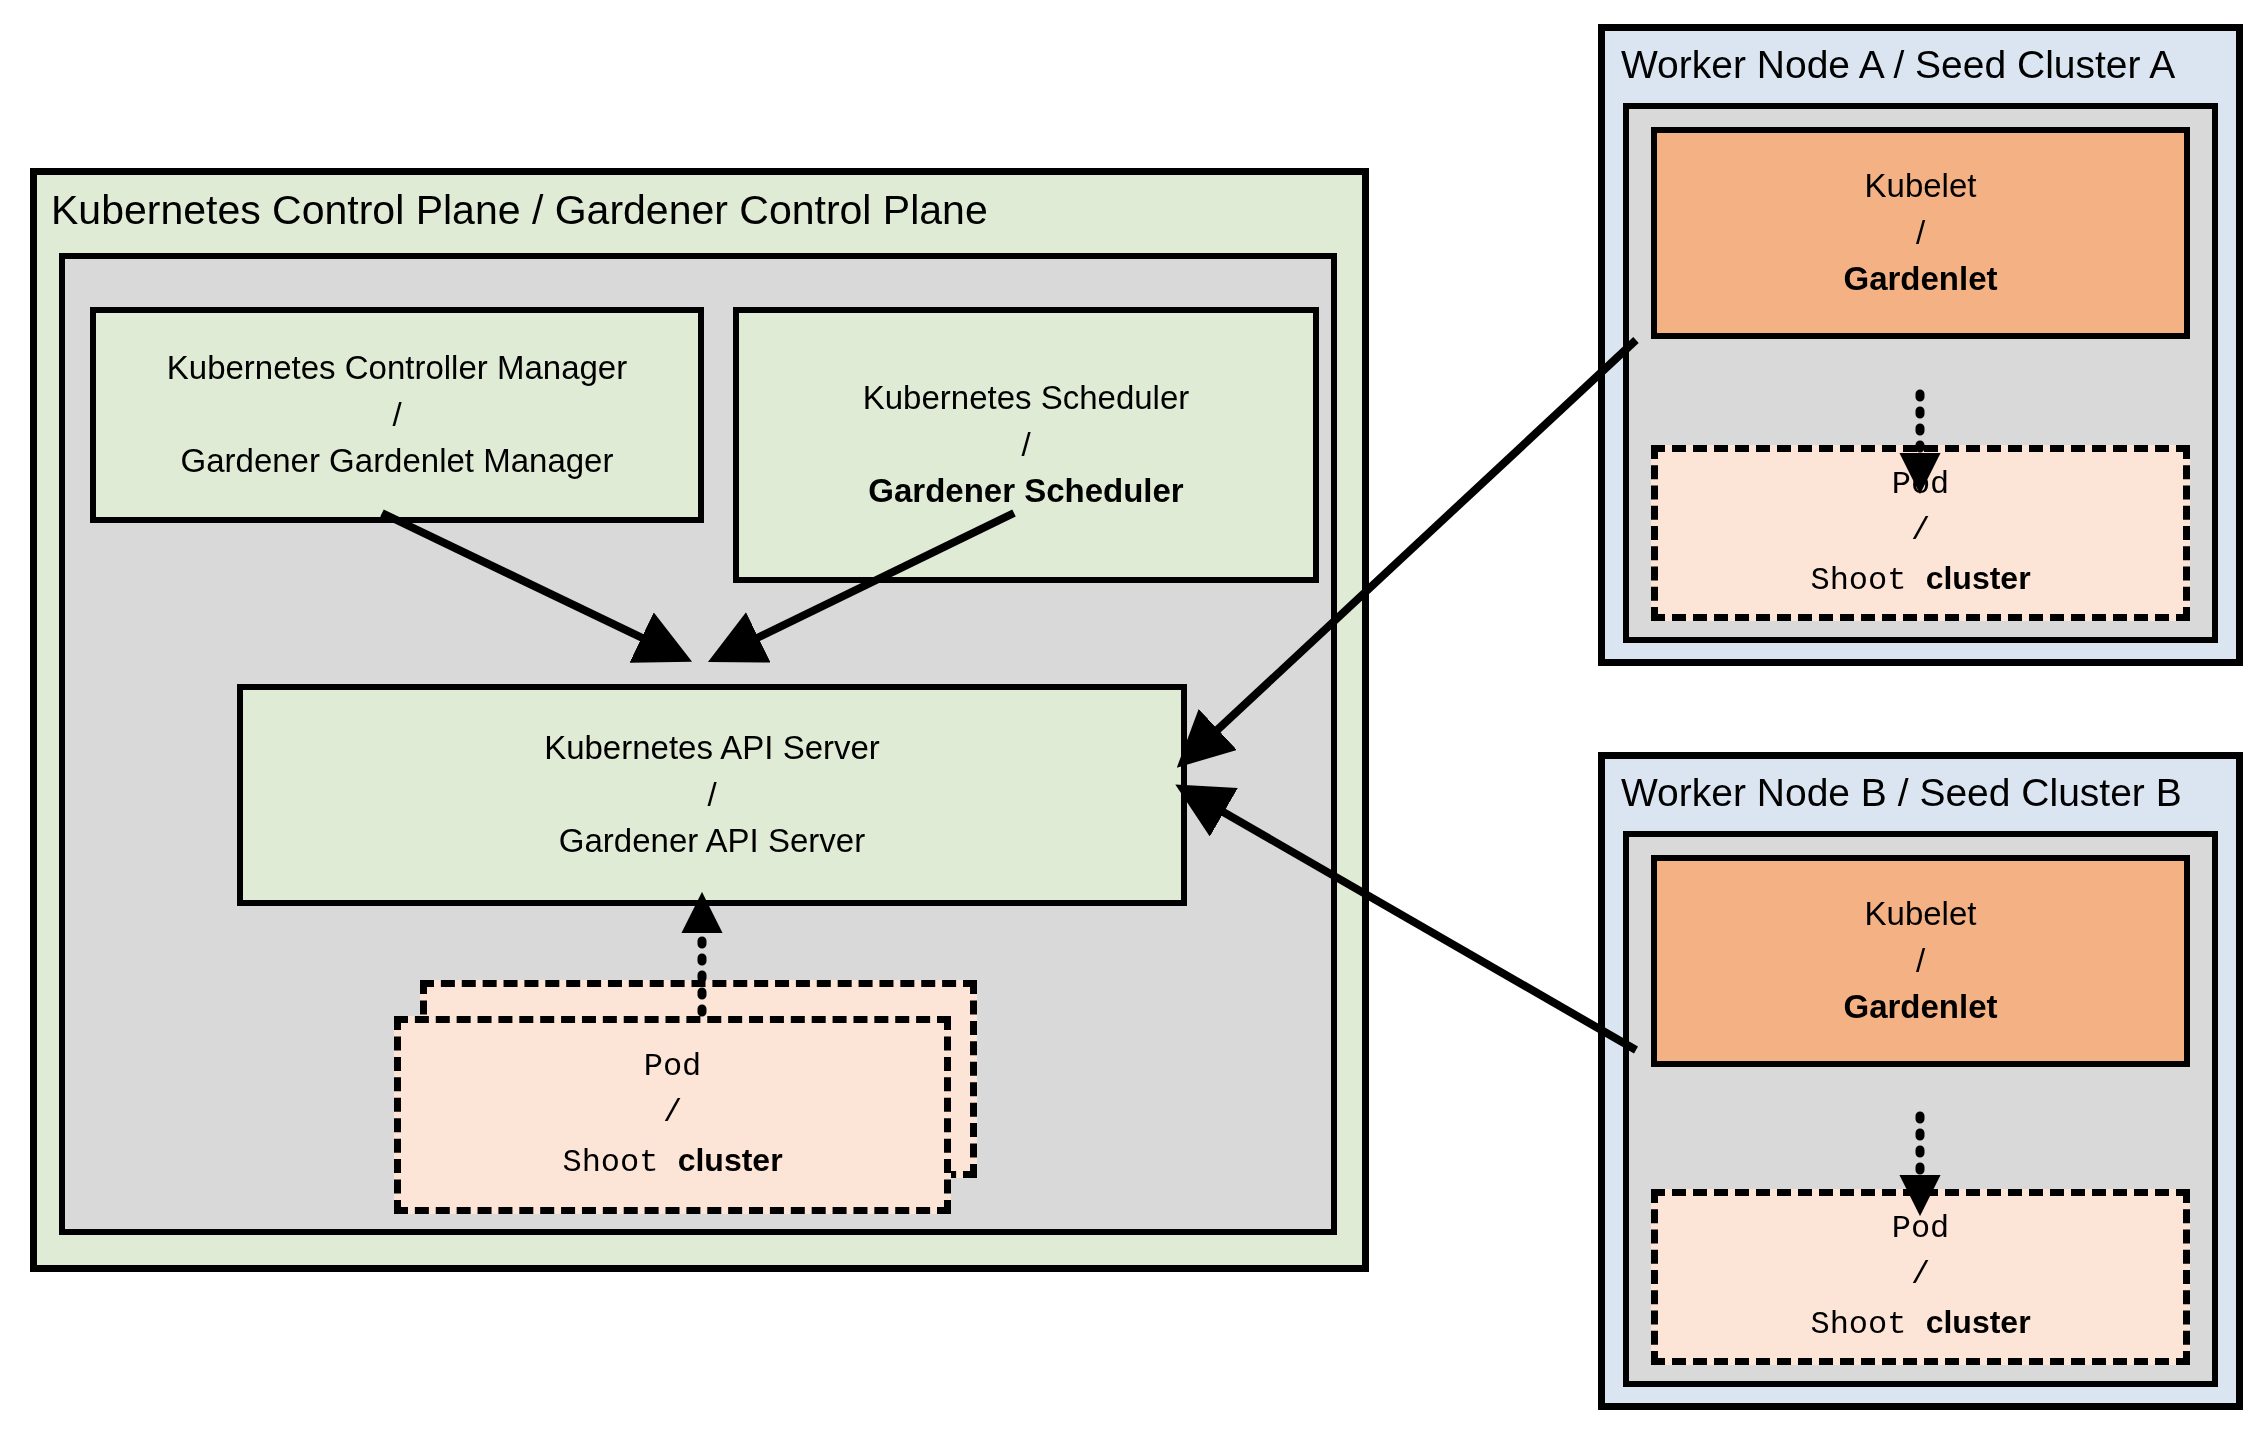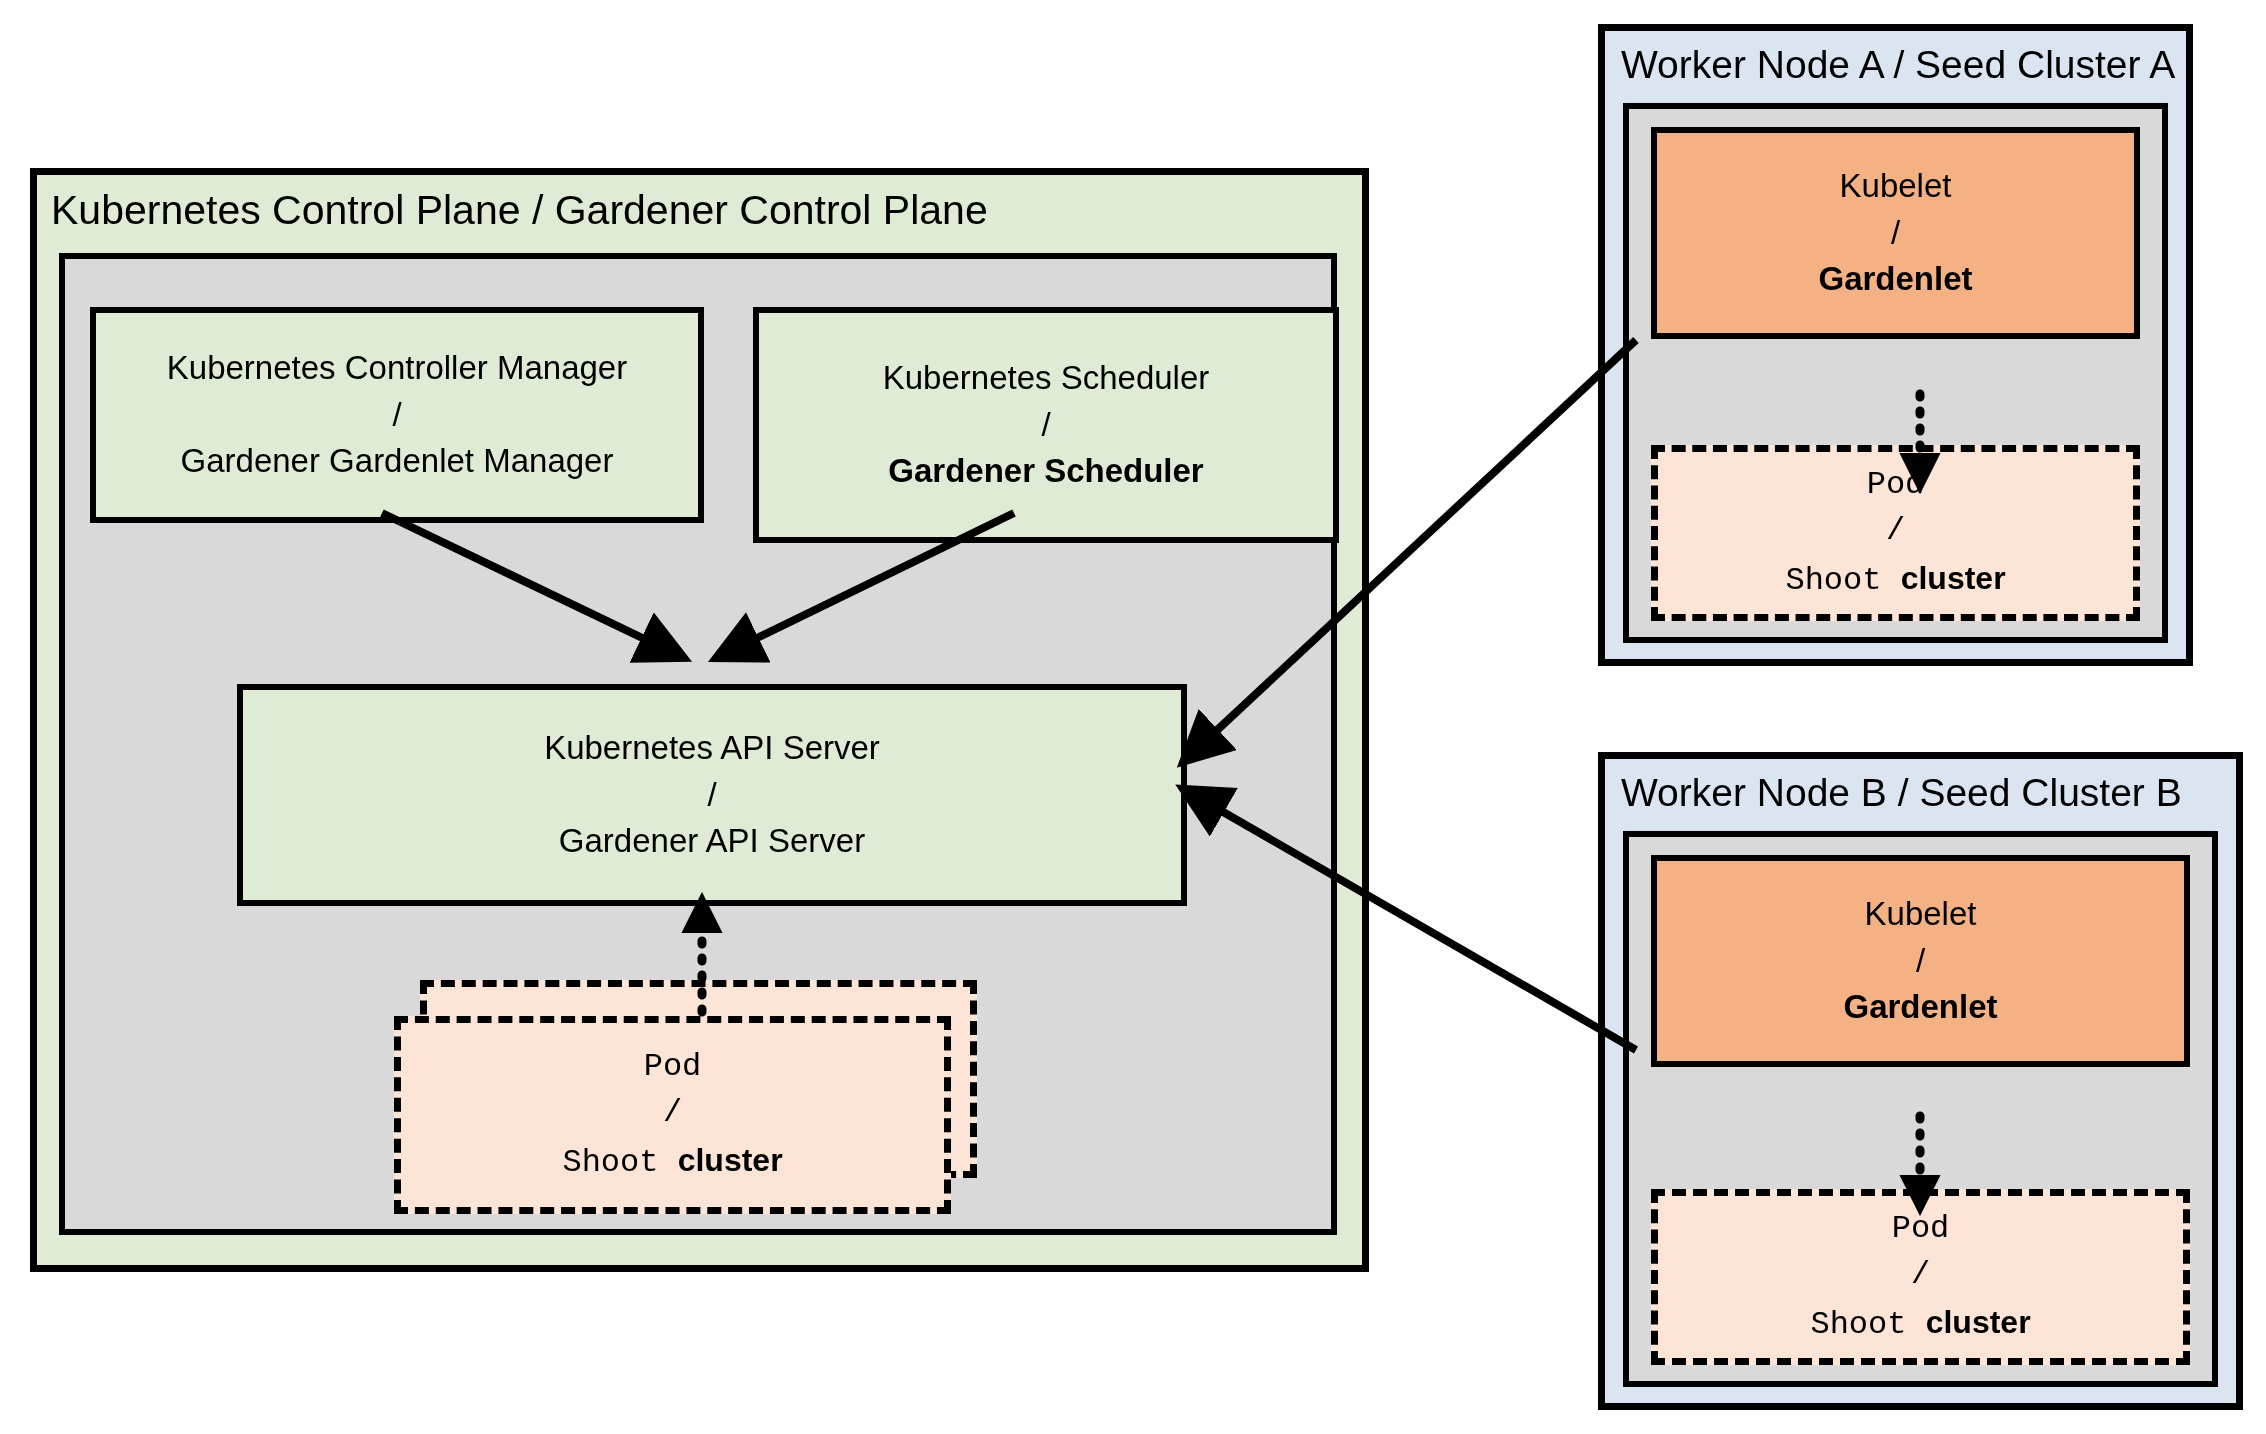--- a/index.html
+++ b/index.html
@@ -35,21 +35,21 @@
 
   .greenbox{
     background:#dfebd4;
     border:6px solid #000000;
     display:flex; flex-direction:column;
     align-items:center; justify-content:center;
     font-size:33px; line-height:1.42;
     text-align:center;
   }
   #kcm-box{left:25px; top:48px; width:614px; height:216px;}
-  #sched-box{left:668px; top:48px; width:586px; height:236px;margin-left:20px;}
+  #sched-box{left:668px; top:48px; width:586px; height:276px;}
   #api-box{left:172px; top:425px; width:950px; height:222px;}
 
   .b{font-weight:bold;}
 
   
   #cp-pod-shadow{
     left:420px; top:980px; width:557px; height:198px;
     background:#fce4d6;
     border:7px dashed #000000;
   }
@@ -68,21 +68,21 @@
   .podtext .cluster{
     font-family:Liberation Sans, sans-serif;
     font-weight:bold;
   }
 
   
   .worker{
     background:#dbe5f1;
     border:7px solid #000000;
   }
-  #worker-a{left:1598px; top:24px; width:595px; height:642px;}
+  #worker-a{left:1598px; top:24px; width:645px; height:642px;}
   #worker-b{left:1598px; top:752px; width:645px; height:658px;}
   .worker-title{
     position:absolute; left:16px; top:12px;
     font-size:39px; line-height:1.15; white-space:nowrap;
   }
   .worker-inner{
     position:absolute; left:18px; top:72px; right:18px; bottom:16px;
     background:#d9d9d9;
     border:6px solid #000000;
     box-sizing:border-box;

